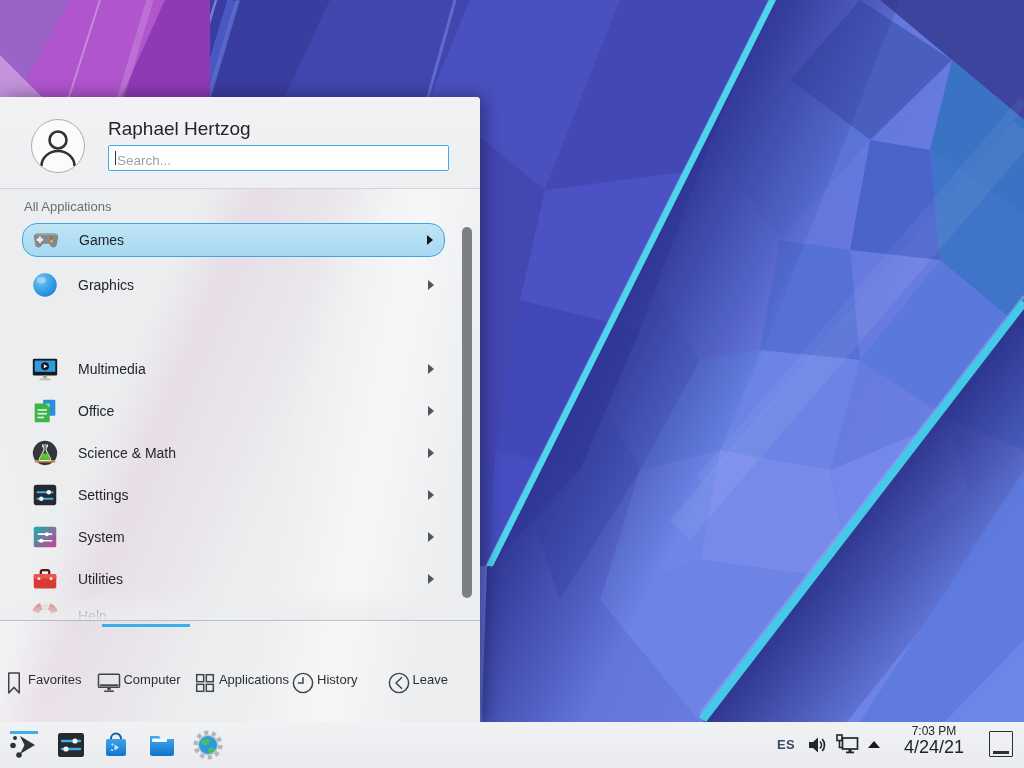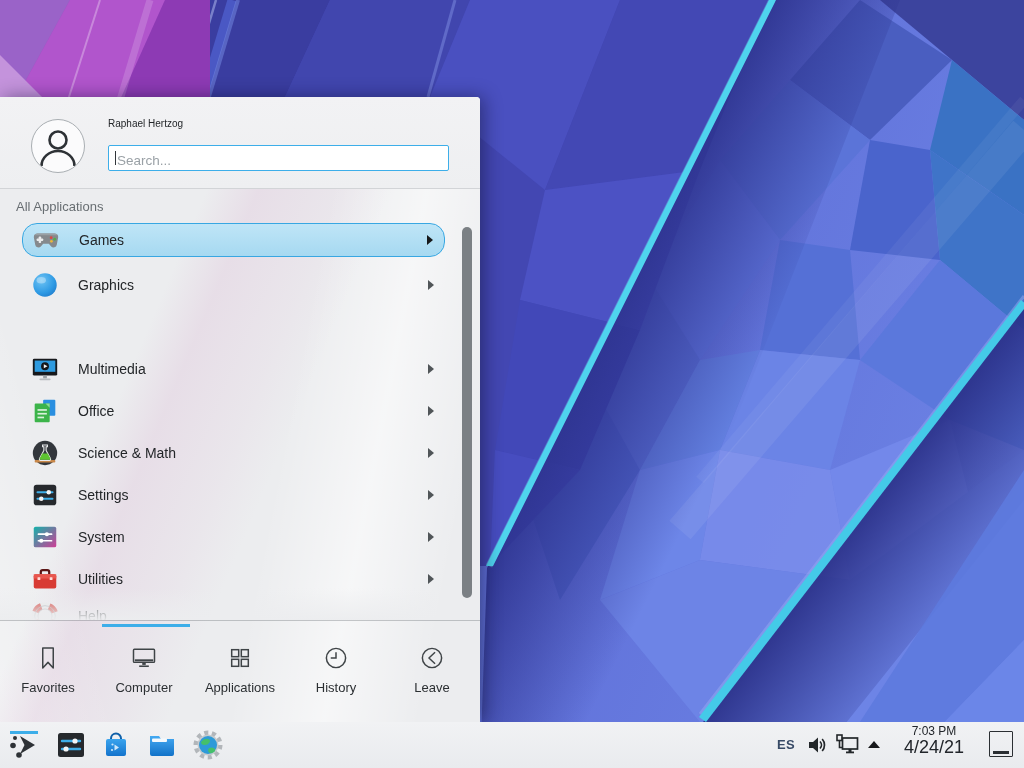--- a/index.html
+++ b/index.html
@@ -30,36 +30,36 @@
   .kickoff-header {
     position:absolute; left:0; top:0; width:480px; height:91px;
     background:linear-gradient(#f2f2f4, #eeeff1);
     border-bottom:1px solid #d2d4d7;
   }
   .avatar {
     position:absolute; left:31px; top:22px; width:52px; height:52px;
     border-radius:50%; background:#fbfbfc; border:1px solid #a9aeb2;
     overflow:hidden;
   }
-  .user-name { position:absolute; left:108px; top:21px; font-size:10px; color:#232629; }
+  .user-name { position:absolute; left:108px; top:21px; font-size:19px; color:#232629; }
   .search {
     position:absolute; left:108px; top:48px; width:341px; height:26px;
     background:#ffffff; border:1px solid #3daee9; border-radius:2px; box-sizing:border-box;
   }
   .search input {
     width:100%; height:100%; border:none; outline:none; background:transparent;
     font-family:"Liberation Sans",sans-serif; font-size:13.5px; color:#232629;
     padding:4px 0 0 8px; box-sizing:border-box;
   }
   .search input::placeholder { color:#9aa1a6; opacity:1; }
   .search::after { 
     content:""; position:absolute; left:6px; top:5px; bottom:5px; width:1px; background:#31353a;
   }
 
-  .section-label { position:absolute; left:16px; top:102px; font-size:13px; color:#686e72;text-align:right; }
+  .section-label { position:absolute; left:24px; top:102px; font-size:13px; color:#686e72;text-align:right; }
 
   .app-list { position:absolute; left:0; top:122px; width:480px; height:401px; overflow:hidden; }
   .app-row {
     position:absolute; left:22px; width:423px; height:36px;
     display:flex; align-items:center; box-sizing:border-box; cursor:default;
   }
   .app-row.selected {
     height:34px;
     background:linear-gradient(#bfe5f7, #a6d9f1);
     border:1px solid #38a7e2; border-radius:15px;
@@ -79,21 +79,21 @@
   }
   .scrollbar {
     position:absolute; left:462px; top:8px; width:10px; height:371px;
     border-radius:5px; background:#7b8084;
   }
 
   .tab-sep { position:absolute; left:0; top:523px; width:480px; height:1px; background:rgba(110,116,122,.38); }
   .tab-indicator { position:absolute; left:102px; top:527px; width:88px; height:3px; background:#3daee9; }
 
   .tabbar { position:absolute; left:0; top:531px; width:480px; height:94px; display:flex; }
-  .tab { flex:1 1 0; display:flex; flex-direction:column; align-items:center; cursor:default; }
+  .tab { flex:1 1 0; display:flex; flex-direction:row; align-items:center; cursor:default; }
   .tab svg { margin-top:16px; }
   .tab-label { margin-top:8px; font-size:13px; color:#2b2f32; }
 
   
   .taskbar {
     position:absolute; left:0; top:722px; width:1024px; height:46px;
     background:linear-gradient(#f1f2f4, #e9ebee);
     padding-left:36px;
   }
   .tb-app { position:absolute; top:7px; width:32px; height:32px; }

